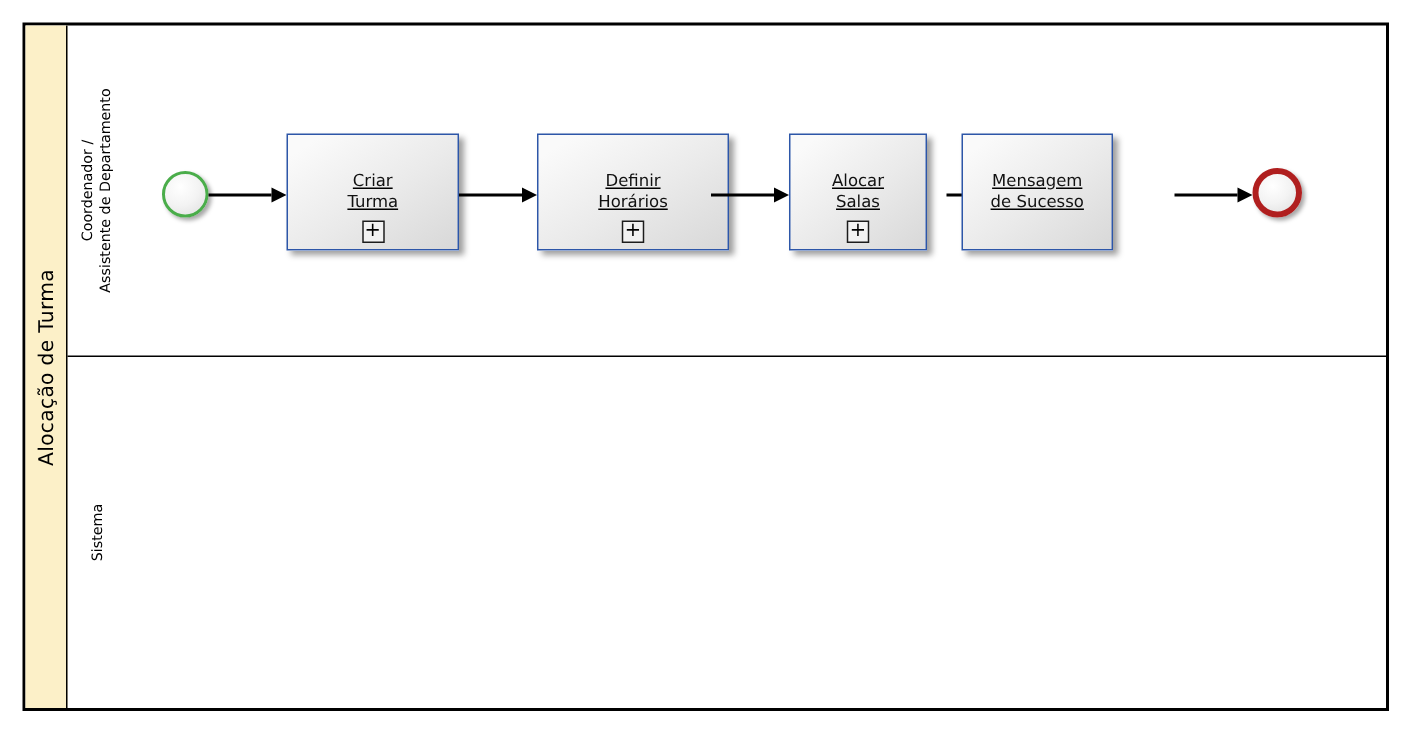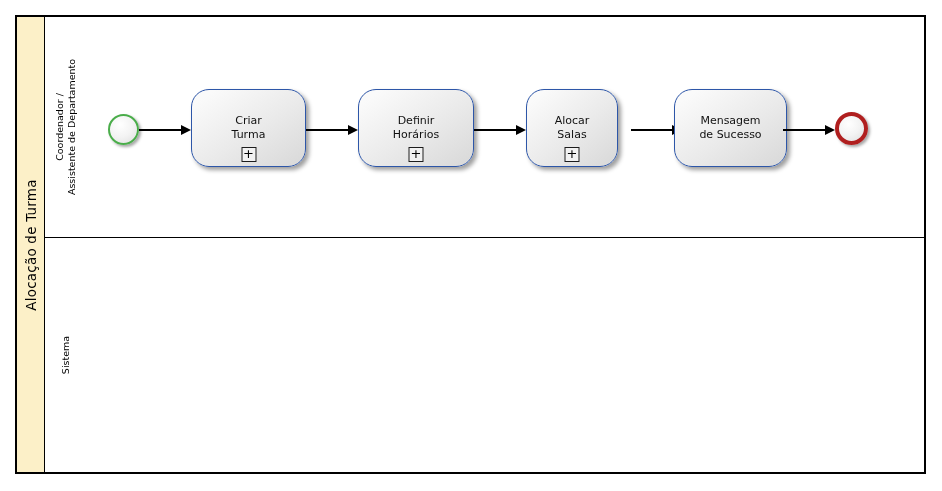--- a/index.html
+++ b/index.html
@@ -72,38 +72,39 @@
     left: 835px; top: 112px;
     width: 33px; height: 33px;
     border: 4px solid #B01F1F;
   }
 
   .task {
     position: absolute;
     top: 89px;
     height: 78px;
     border: 1.5px solid #2D56A8;
-    border-radius: 18px;
+    border-radius: 0;
     background: linear-gradient(to bottom right, #fafafa 10%, #eaeaea 55%, #d8d8d8 100%);
     box-shadow: 3px 3px 4px rgba(0,0,0,0.38);
     display: flex;
     align-items: center;
     justify-content: center;
+    text-decoration: underline;
   }
   .task-label {
     font-size: 11px;
     line-height: 1.3;
     color: #111111;
     text-align: center;
     white-space: pre-line;
   }
   .task-1 { left: 191px; width: 115px; }
-  .task-2 { left: 358px; width: 116px; }
+  .task-2 { left: 358px; width: 128px; }
   .task-3 { left: 526px; width: 92px; }
-  .task-4 { left: 674px; width: 113px; }
+  .task-4 { left: 641px; width: 101px; }
 
   .sub-marker {
     position: absolute;
     bottom: 4px; left: 50%;
     transform: translateX(-50%);
     width: 15px; height: 15px;
     border: 1.2px solid #1c1c1c;
     background: #f2f2f2;
     font-size: 13px;
     line-height: 12px;

